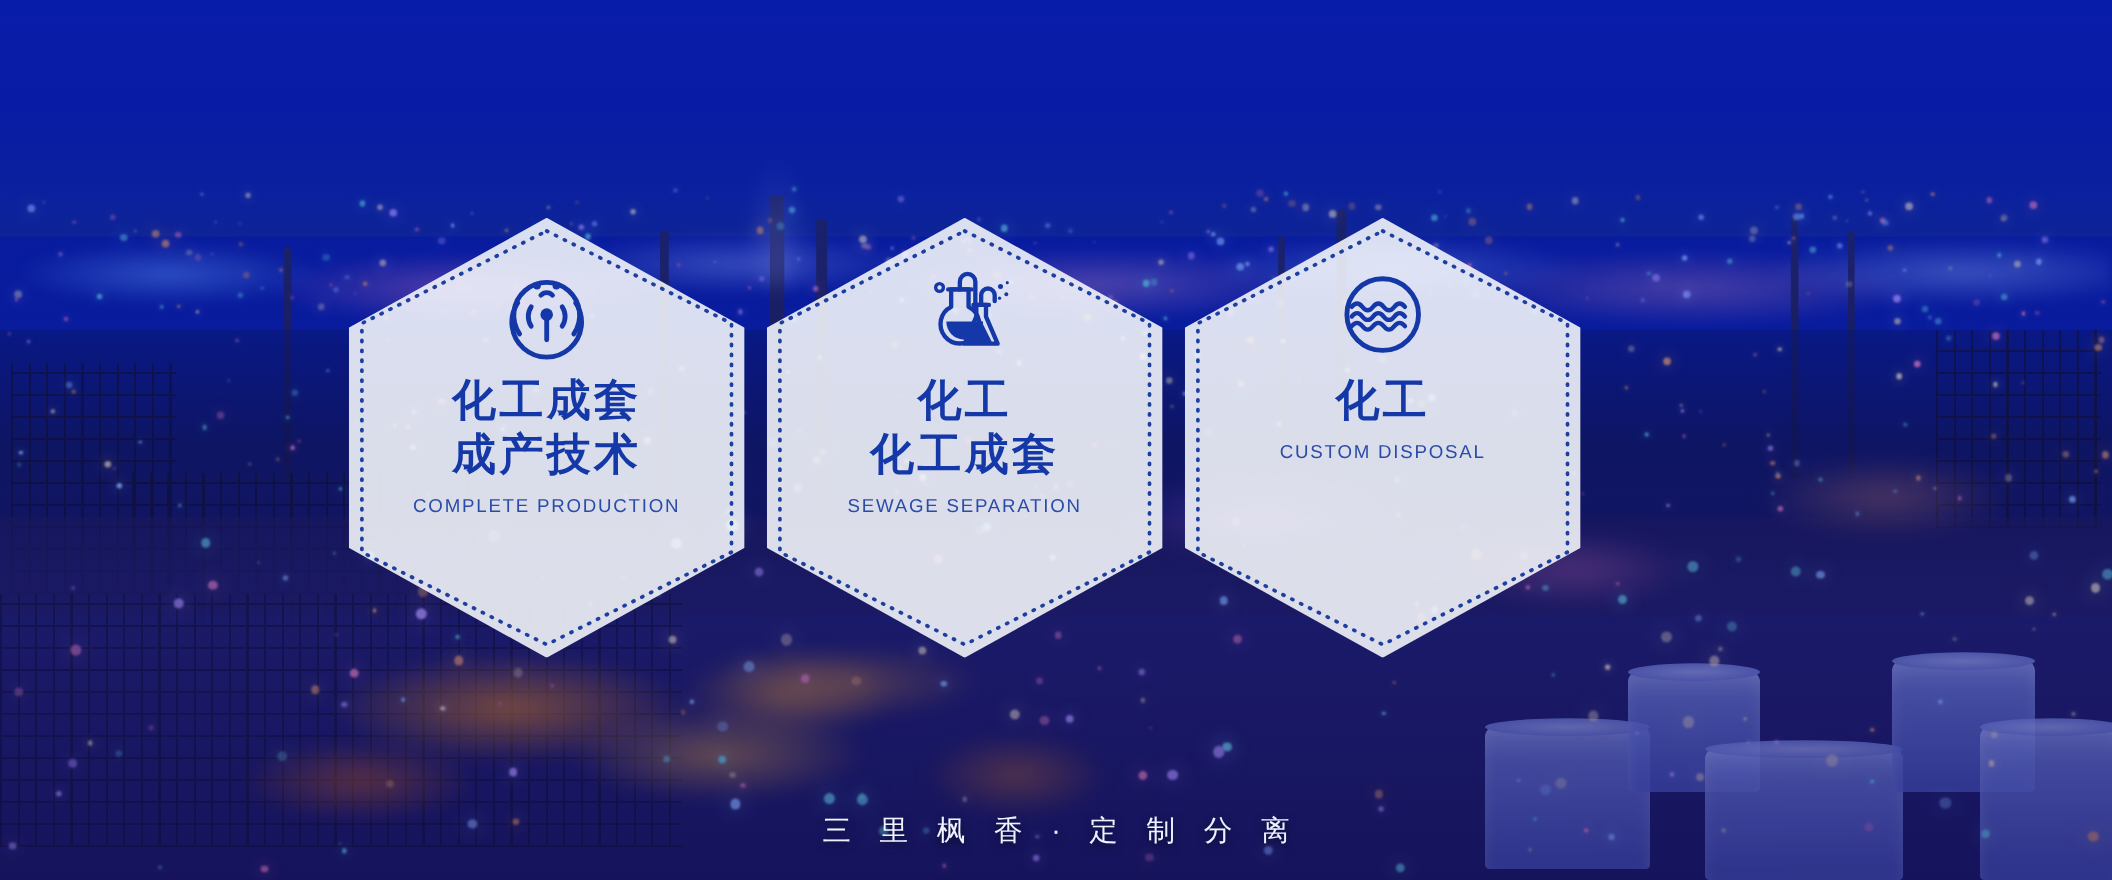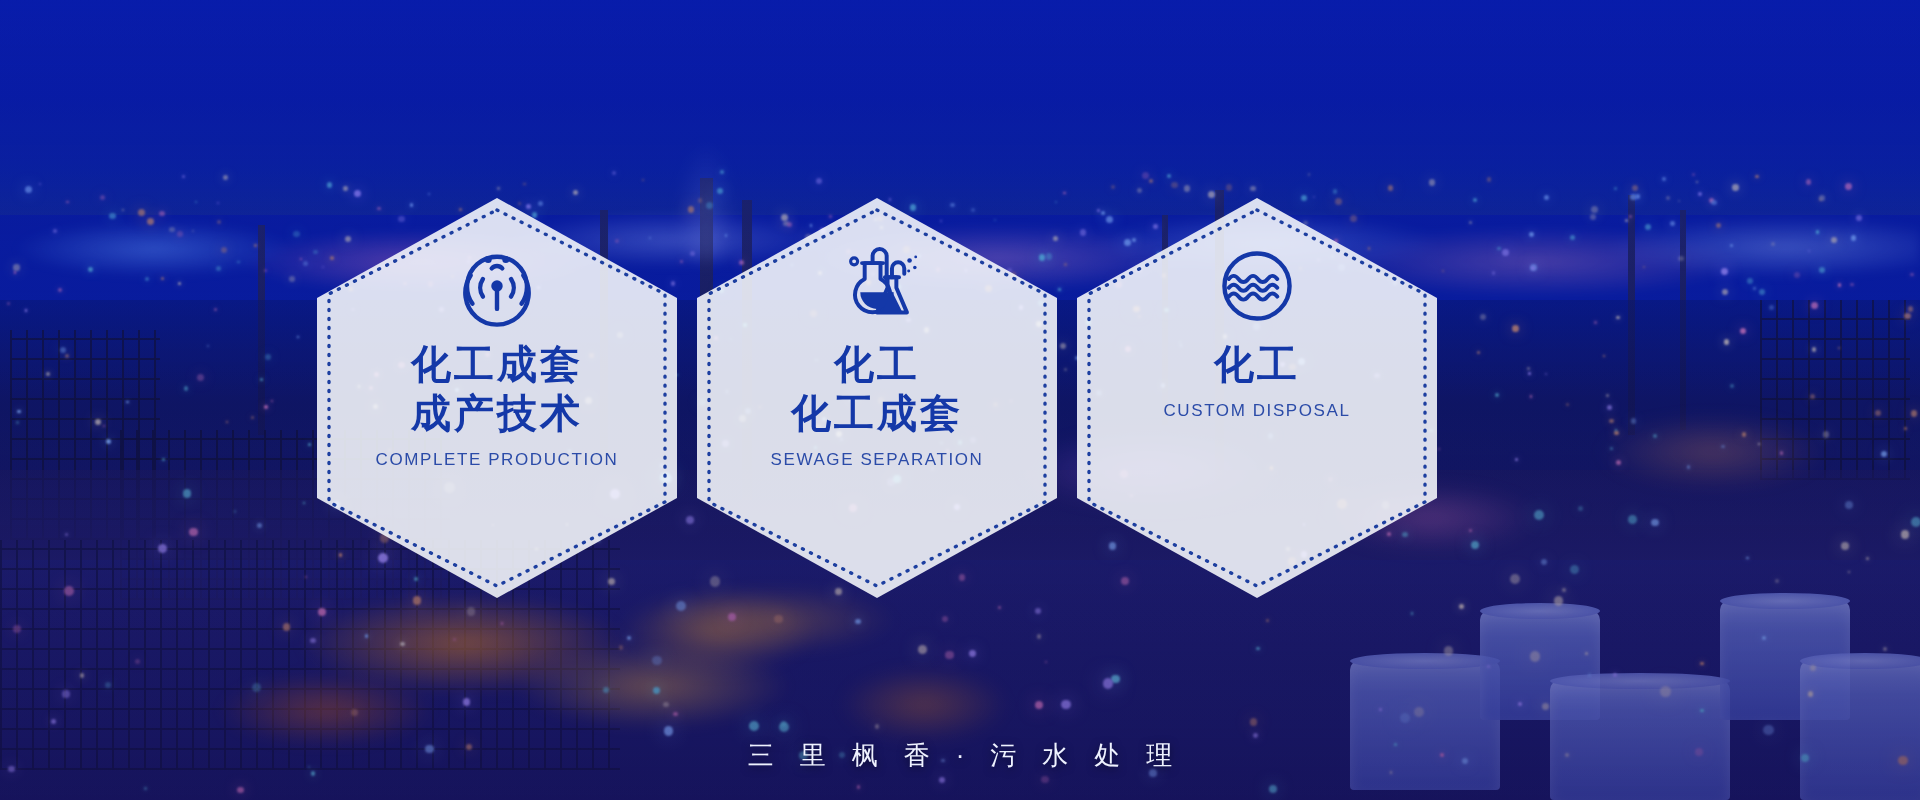--- a/index.html
+++ b/index.html
@@ -832,15 +832,15 @@
         </svg>
         <div class="hex-cn">
           <span>化工</span>
         </div>
         <div class="hex-en">CUSTOM DISPOSAL</div>
       </div>
     </div>
 
   </div>
 
-  <div class="slogan">三里枫香·污水处理</div>
+  <div class="slogan">三里枫香·定制分离</div>
 
 </div>
 
 </body></html>

